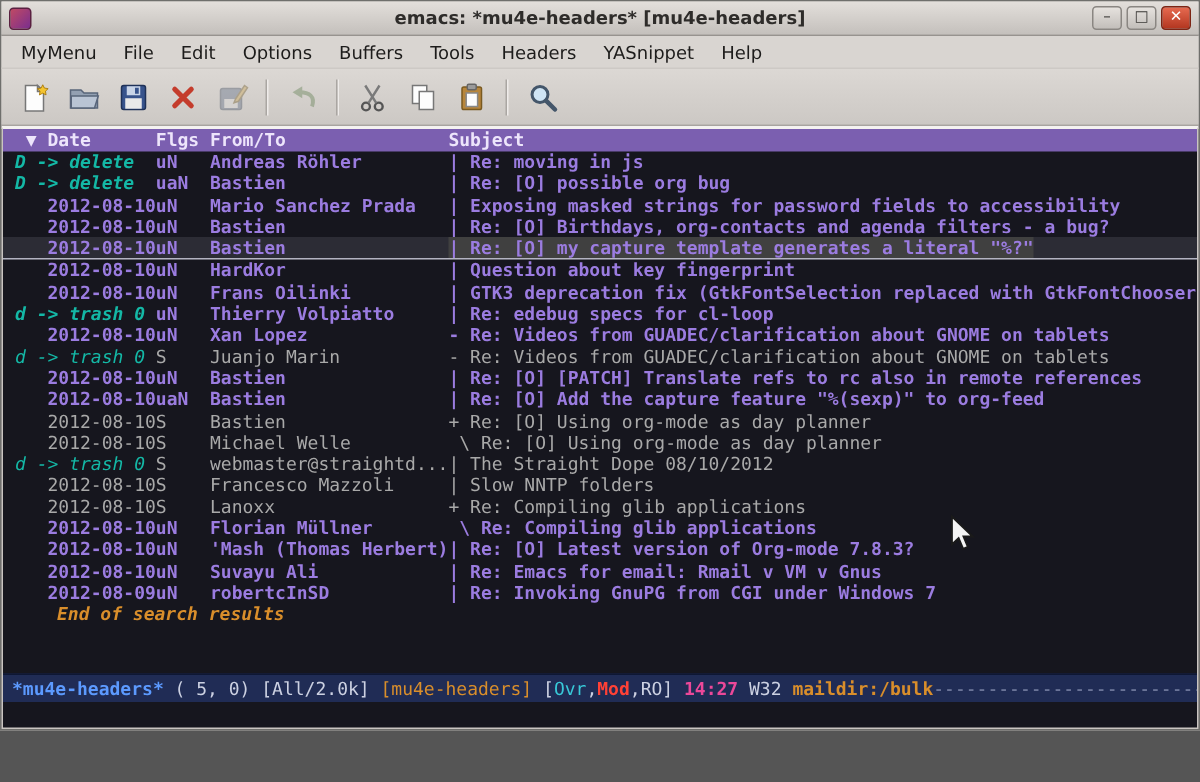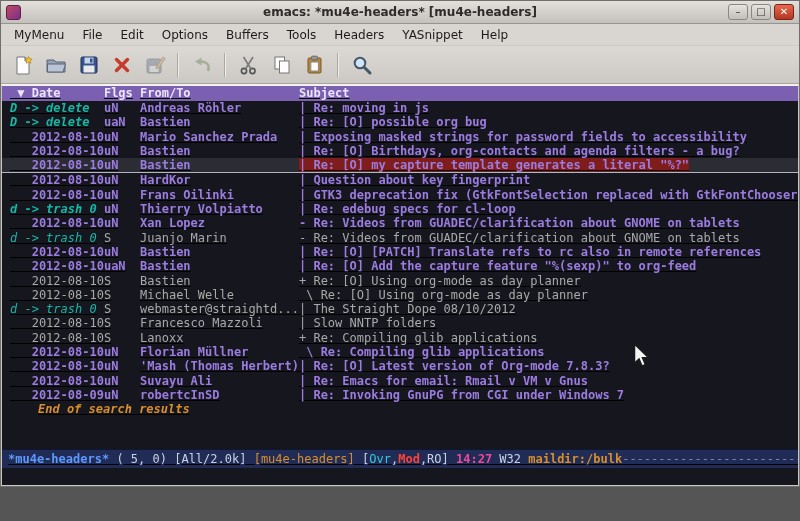--- a/index.html
+++ b/index.html
@@ -33,36 +33,36 @@
              background:linear-gradient(#dcd8d4,#ccc8c4); padding:0 6px;
              border-bottom:1px solid #a8a4a0; }
   .tbtn { width:31px; height:30px; display:flex; align-items:center; justify-content:center;
           border-radius:3px; }
   .tbtn.disabled { opacity:.38; }
   .tsep { width:0; height:24px; border-left:1px solid #aaa6a2; border-right:1px solid #efecea; margin:0 5px; }
 
   
   .editor { flex:1; min-height:0; display:flex; flex-direction:column;
             background:#16161e; border-top:2px solid #f4f2f0;
-            border-left:1px solid #c9c5c1; border-right:1px solid #c9c5c1;text-decoration:underline; }
+            border-left:1px solid #c9c5c1; border-right:1px solid #c9c5c1; }
   .buffer { flex:1; overflow:hidden; font-family:"DejaVu Sans Mono","Liberation Mono",monospace;
             font-size:12px; }
   .header-line { display:flex; background:#7b5fb0; color:#ede5fb; font-weight:bold;
                  height:15px; line-height:15px; padding-left:8px; white-space:pre; }
   .row { display:flex; height:14.3px; line-height:14.3px; padding-left:8px;
          white-space:pre; overflow:hidden; }
   .c1 { width:13ch; flex:0 0 13ch; }
   .c2 { width:5ch;  flex:0 0 5ch; }
   .c3 { width:22ch; flex:0 0 22ch; }
   .c4 { flex:1; }
   .row.unread { color:#9b7ce0; font-weight:bold; }
   .row.read   { color:#a9a9a9; }
   .row.marked .c1 { color:#14b8a6; font-style:italic; }
   .row.current { background:#2c2c35; border-bottom:1px solid #b4b4c2; height:15.3px; line-height:14.3px; }
-  .row.current .subj { background:#7f1d1d; }
+  .row.current .subj { background:#404040; }
   .eos { color:#d98e2b; font-style:italic; font-weight:bold; padding-left:8px;
          height:15px; line-height:15px;margin-left:28px; }
 
   
   .modeline { flex:0 0 19px; height:19px; line-height:19px; display:flex; overflow:hidden;
               white-space:pre; background:#202c55; border-top:1px solid #0e1734;
               font-family:"DejaVu Sans Mono","Liberation Mono",monospace; font-size:12px;
               padding-left:6px;align-items:center; }
   .ml-buffer-name { color:#5c9aff; font-weight:bold; }
   .ml-plain   { color:#ccd1e2; }

